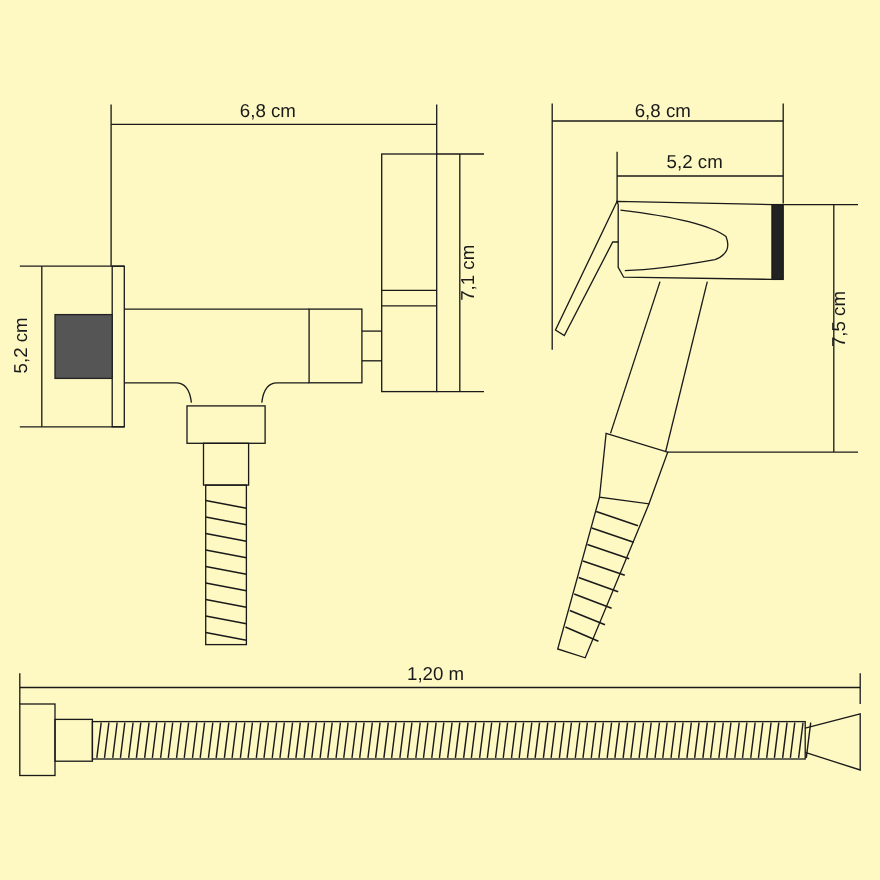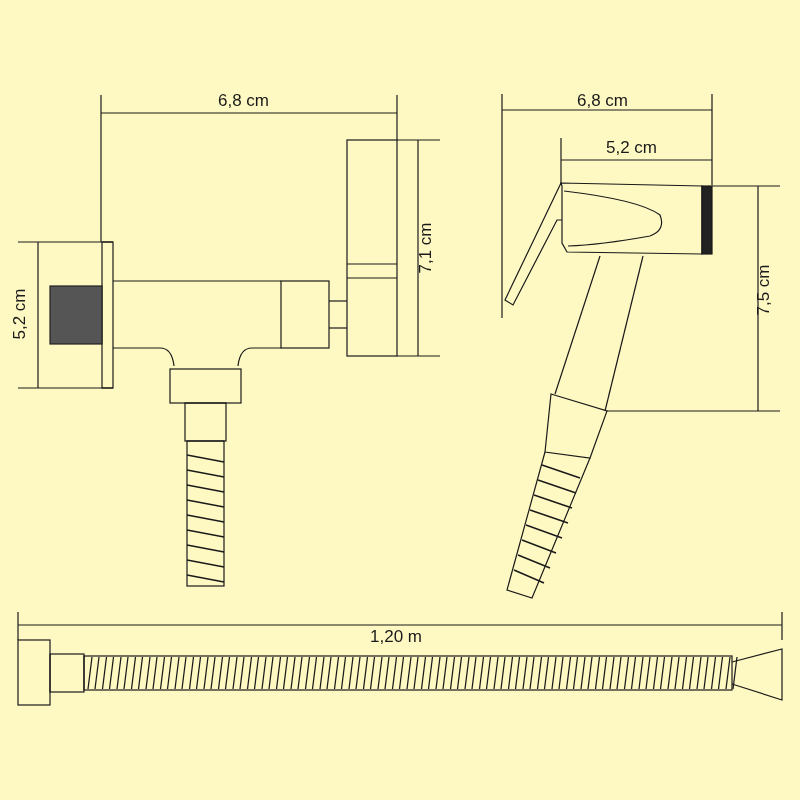--- a/index.html
+++ b/index.html
@@ -196,14 +196,14 @@
         </g>
     </g>
   </svg>
 
   <div class="dim-label" style="left:218px;top:91px;">6,8 cm</div>
   <div class="dim-label rot" style="left:-6px;top:304px;">5,2 cm</div>
   <div class="dim-label rot" style="left:400px;top:238px;">7,1 cm</div>
   <div class="dim-label" style="left:577px;top:91px;">6,8 cm</div>
   <div class="dim-label" style="left:606px;top:138px;">5,2 cm</div>
   <div class="dim-label rot" style="left:738px;top:280px;">7,5 cm</div>
-  <div class="dim-label" style="left:370px;top:603px;margin-top:24px;">1,20 m</div>
+  <div class="dim-label" style="left:370px;top:603px;">1,20 m</div>
 </div>
 
 </body></html>

